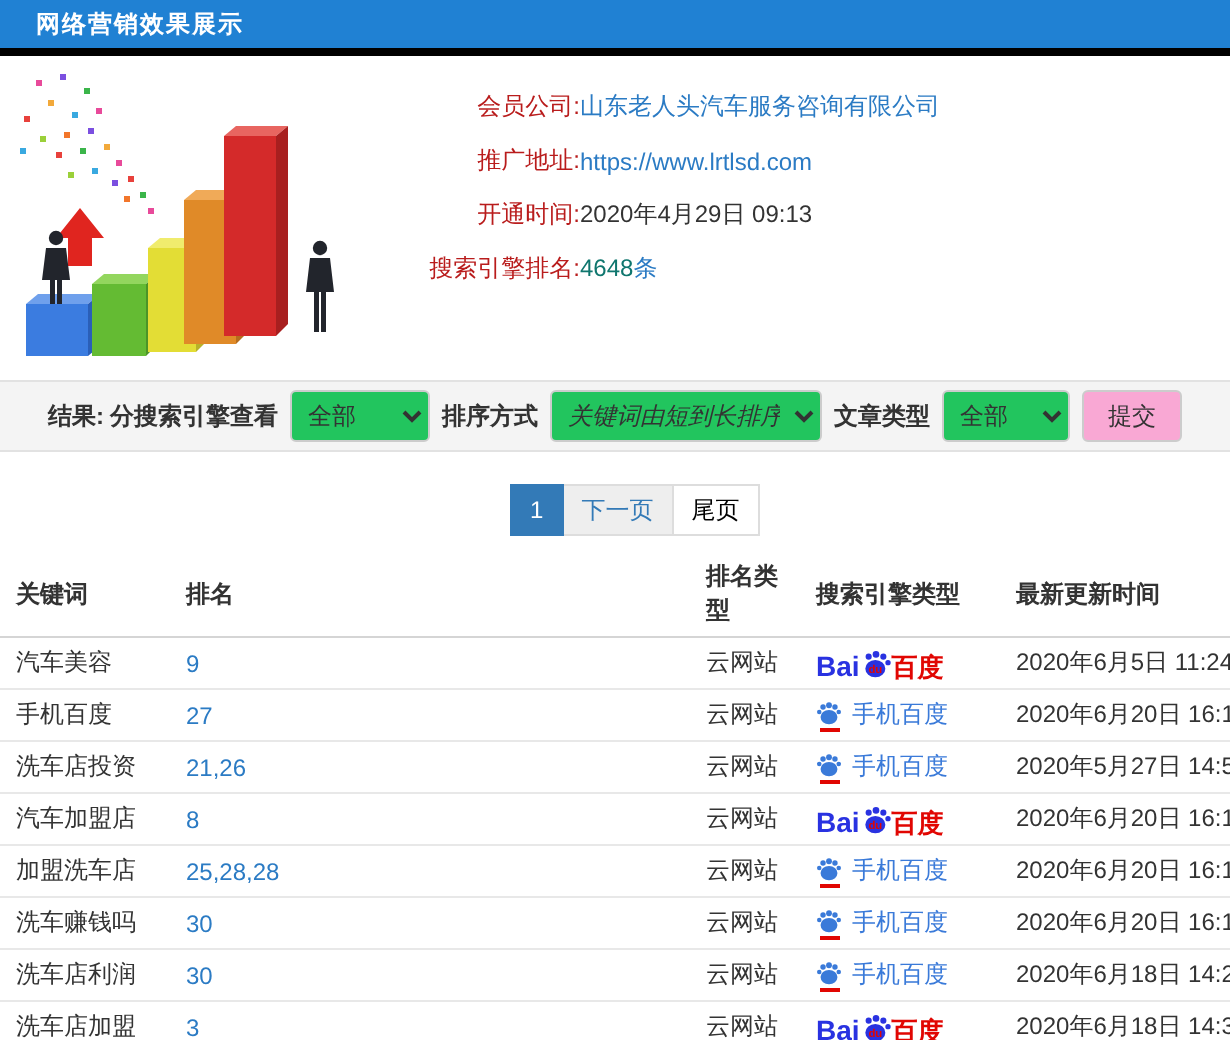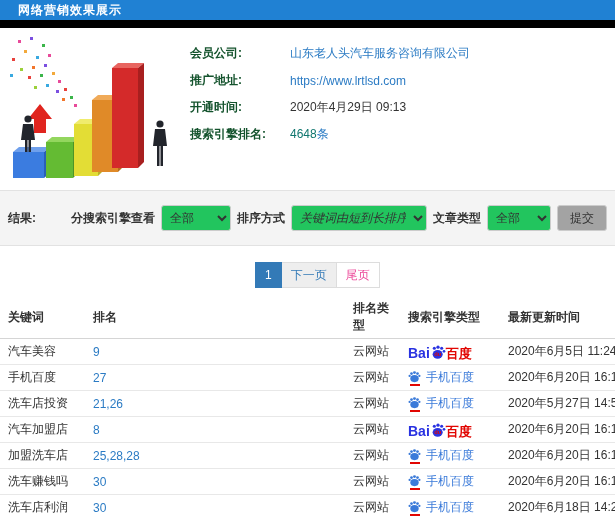--- a/index.html
+++ b/index.html
@@ -1,50 +1,50 @@
 <!DOCTYPE html>
 <html><head>
 <meta charset="utf-8">
 <style>
   * { margin:0; padding:0; box-sizing:border-box; }
   html,body { width:615px; height:520px; background:#fff; font-family:"Liberation Sans","DejaVu Sans",sans-serif; overflow:hidden; }
   .page { width:615px; height:520px; position:relative; background:#fff; }
 
   
-  .top-bar { height:28px; background:#2081d3; border-bottom:8px solid #000000; display:flex; align-items:center; padding-left:18px; }
+  .top-bar { height:28px; background:#2081d3; border-bottom:4px solid #000000; display:flex; align-items:center; padding-left:18px; }
   .top-bar .title { color:#fff; font-size:12px; font-weight:bold; letter-spacing:1px; }
 
   
   .info-section { display:flex; height:162px; }
   .illus { width:190px; height:160px; flex:0 0 190px; }
   .info-list { flex:1; padding-top:12px; }
   .info-row { display:flex; align-items:center; height:27px; font-size:12px; }
-  .info-label { width:100px; text-align:left; font-weight:bold; color:#14532d; flex:0 0 100px; }
+  .info-label { width:100px; text-align:right; font-weight:normal; color:#b91c1c; flex:0 0 100px; }
   .info-value { color:#333; }
   .info-value.link { color:#2b7bc4; text-decoration:none; cursor:pointer; }
   .count-num { color:#0f766e; }
   .count-suffix { color:#2b7bc4; }
 
   
-  .filter-bar { height:56px; background:#f4f4f4; border-top:1px solid #e2e2e2; border-bottom:1px solid #e2e2e2; display:flex; align-items:center; padding:0 8px; }
+  .filter-bar { height:36px; background:#f4f4f4; border-top:1px solid #e2e2e2; border-bottom:1px solid #e2e2e2; display:flex; align-items:center; padding:0 24px; }
   .filter-result-label { font-size:12px; font-weight:bold; color:#333; }
   .filter-controls { margin-left:auto; display:flex; align-items:center; gap:6px; }
   .filter-label { font-size:12px; font-weight:bold; color:#333; white-space:nowrap; }
   select.f-select { height:26px; font-size:12px; color:#333; border:1px solid #ccc; border-radius:3px; background:#22c55e; padding:0 4px; font-family:"Liberation Sans","DejaVu Sans",sans-serif; }
   .sel-engine { width:70px; }
   .sel-sort { width:136px;font-style:italic; }
   .sel-article { width:64px; }
-  .submit-btn { height:26px; padding:0 12px; font-size:12px; color:#333; background:#a3a3a3; border:1px solid #ccc; border-radius:3px; cursor:pointer; font-family:"Liberation Sans","DejaVu Sans",sans-serif; }
+  .submit-btn { height:26px; padding:0 12px; font-size:12px; color:#333; background:#f9a8d4; border:1px solid #ccc; border-radius:3px; cursor:pointer; font-family:"Liberation Sans","DejaVu Sans",sans-serif; }
 
   
   .pagination { margin:16px 0 0 255px; display:flex; height:26px; }
   .page-btn { min-width:26px; height:26px; display:flex; align-items:center; justify-content:center; font-size:12px; padding:0 9px; cursor:pointer; }
   .page-current { background:#337ab7; color:#fff; border:1px solid #337ab7; }
   .page-next { background:#eee; color:#337ab7; border:1px solid #ddd; border-left:none; }
-  .page-last { background:#fff; color:#ec4899; border:1px solid #ddd; border-left:none; }
+  .page-last { background:#fff; color:#000000; border:1px solid #ddd; border-left:none; }
 
   
   table.rank-table { width:615px; border-collapse:collapse; margin-top:12px; table-layout:fixed; }
   .rank-table th { text-align:left; font-size:12px; color:#333; font-weight:bold; height:24px; padding:0 0 4px 8px; border-bottom:1px solid #d5d5d5; }
   .rank-table td { font-size:12px; color:#333; height:26px; padding:0 0 0 8px; border-bottom:1px solid #e8e8e8; vertical-align:middle; overflow:hidden; white-space:nowrap; }
   .col-kw { width:85px; } .col-rank { width:260px; } .col-rt { width:55px; } .col-se { width:100px; } .col-up { width:115px; }
   .rank-val { color:#2b7bc4; cursor:pointer; }
 
   
   .logo-wrap { display:flex; align-items:center; }

